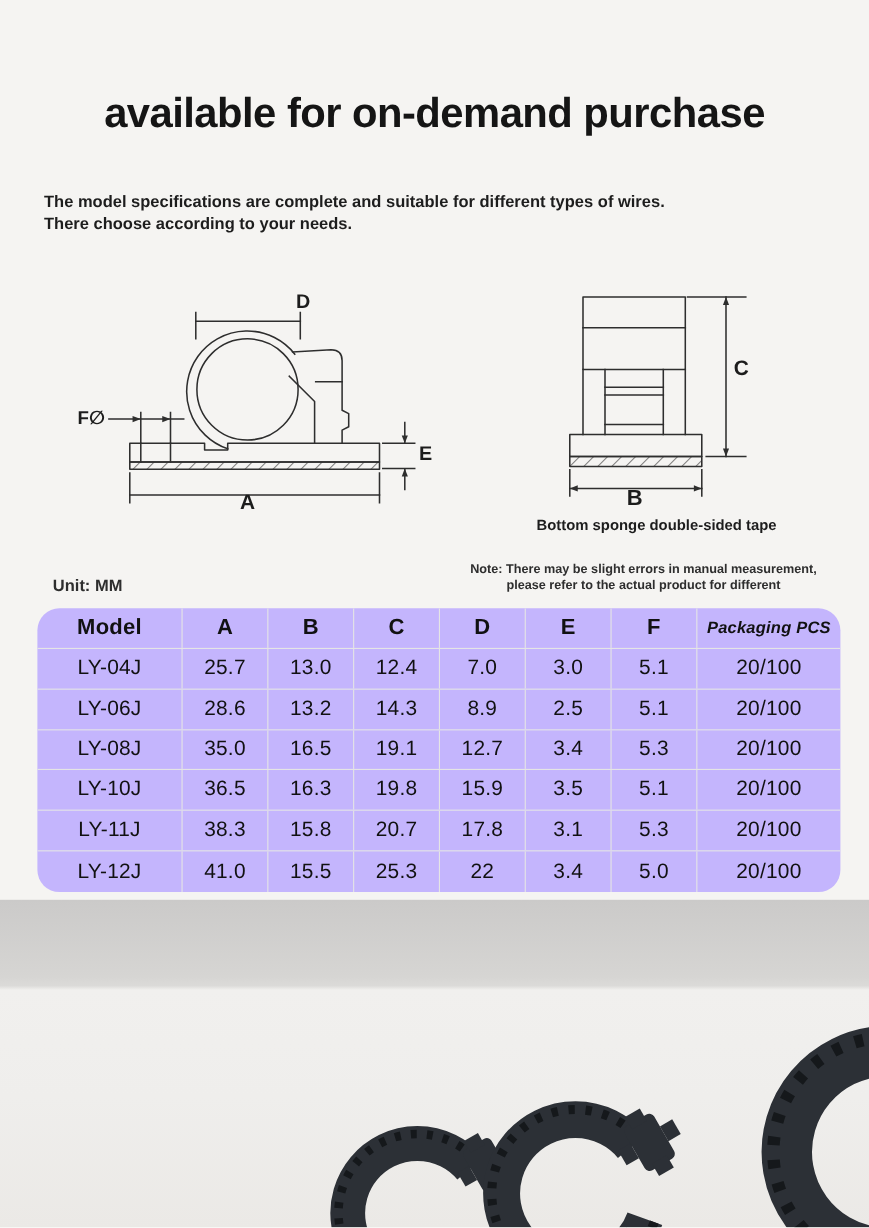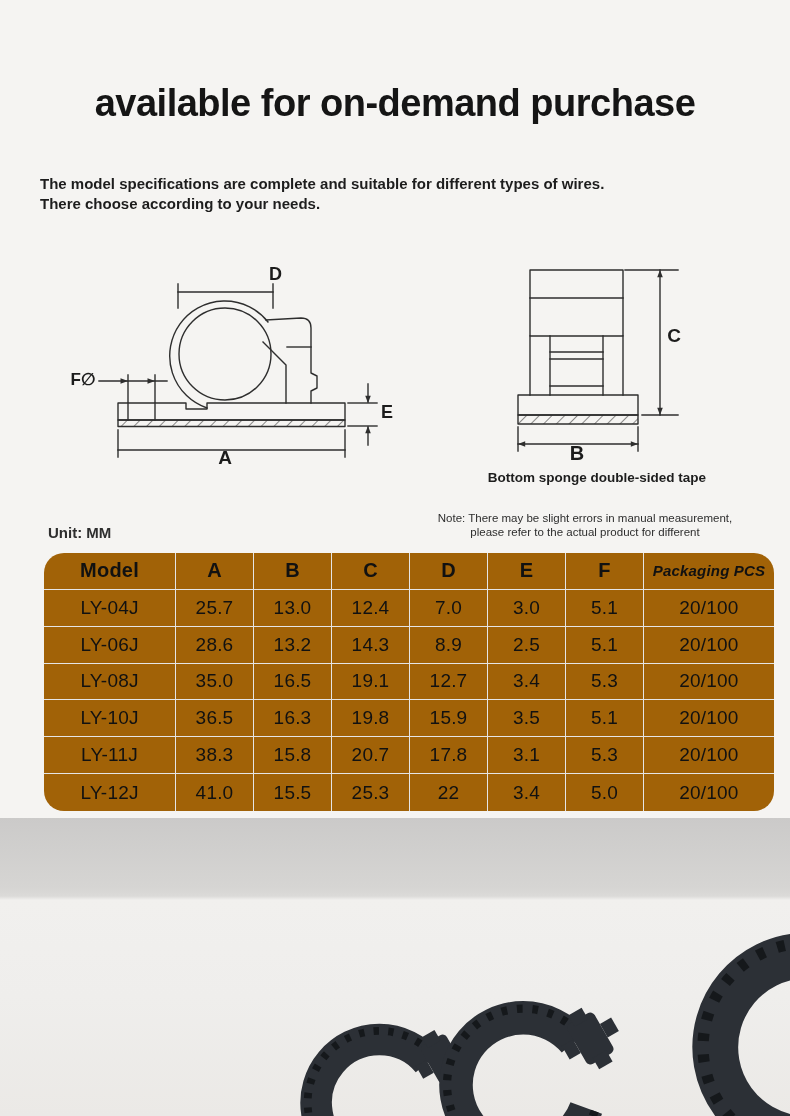--- a/index.html
+++ b/index.html
@@ -31,27 +31,27 @@
     position:absolute;top:470px;left:456px;width:250px;text-align:right;
     font-size:13.5px;font-weight:bold;color:#1d1d1d;
   }
   
   .unit-label{
     position:absolute;top:524px;left:48px;
     font-size:15px;font-weight:bold;color:#2e2e2e;text-align:center;
   }
   .note{
     position:absolute;top:511px;left:425px;width:320px;text-align:center;
-    font-size:11.5px;font-weight:normal;line-height:14px;color:#2e2e2e;
+    font-size:11.5px;font-weight:bold;line-height:14px;color:#2e2e2e;
   }
   .note span{display:block;}
   
   .spec-table{
-    position:absolute;top:553px;left:44px;width:730px;height:258px;
-    background:#a16207;border-radius:20px;overflow:hidden;
+    position:absolute;top:553px;left:34px;width:730px;height:258px;
+    background:#c4b5fd;border-radius:20px;overflow:hidden;
     display:grid;grid-template-rows:repeat(7,1fr);
   }
   .t-row{
     display:grid;grid-template-columns:132px 78px 78px 78px 78px 78px 78px 130px;
     border-bottom:1px solid #e5e5e5;
   }
   .t-row:last-child{border-bottom:none;}
   .t-cell{
     display:flex;align-items:center;justify-content:center;
     border-right:1px solid #e5e5e5;

